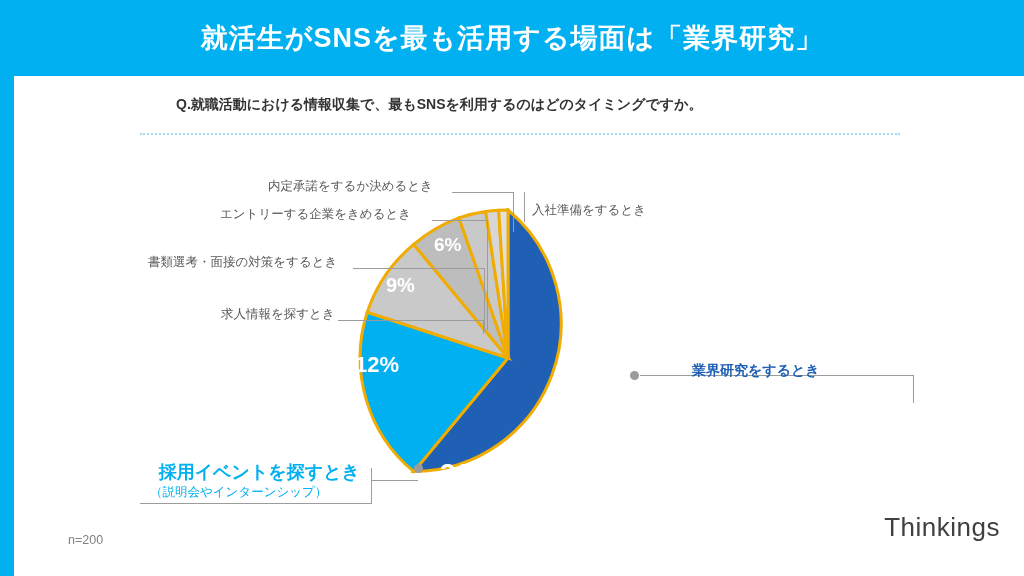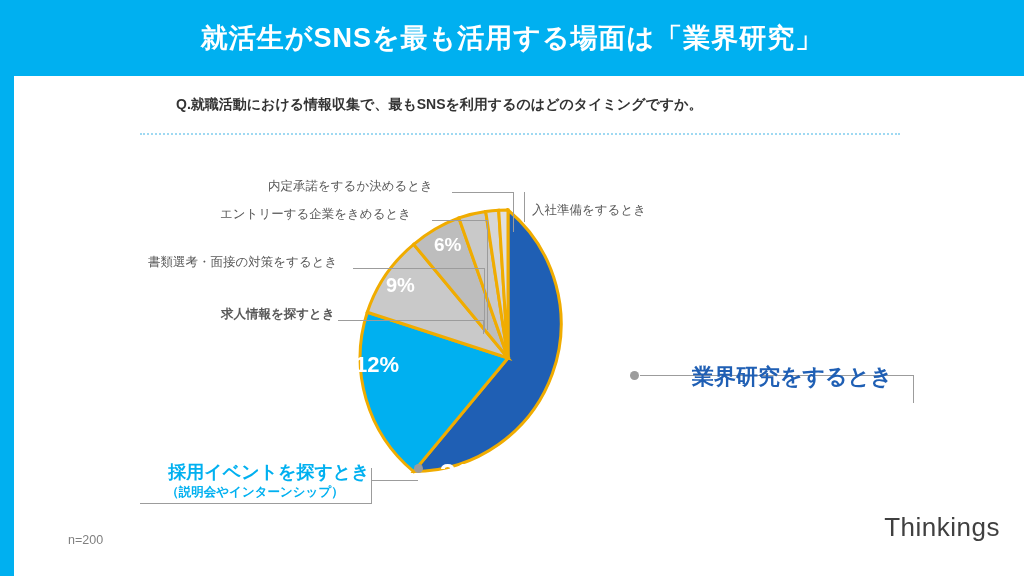--- a/index.html
+++ b/index.html
@@ -98,60 +98,60 @@
   .callout {
     position: absolute;
     font-size: 12.5px;
     color: #595959;
     white-space: nowrap;
     text-align: right;
   }
   .c1 { left: 268px; top: 178px; }      
   .c2 { left: 220px; top: 206px; }      
   .c3 { left: 148px; top: 254px; }      
-  .c4 { left: 221px; top: 306px; font-weight: bold; }      
+  .c4 { left: 221px; top: 306px; }      
   .c5 { left: 532px; top: 178px; margin-top: 24px; }      
 
   .leader {
     position: absolute;
     background: #9c9c9c;
   }
   .leader-h { height: 1px; }
   .leader-v { width: 1px; }
 
   
   .label-blue {
     position: absolute;
     left: 692px;
     top: 362px;
-    font-size: 22px;
+    font-size: 14px;
     font-weight: bold;
     color: #1f5fb4;
     white-space: nowrap;
   }
   .label-cyan {
     position: absolute;
-    left: 164px;
+    left: 150px;
     top: 460px;
     font-size: 18px;
     font-weight: bold;
     color: #00b0f0;
     white-space: nowrap;
-    text-align: center;
+    text-align: right;
     width: 210px;
   }
   .label-cyan-sub {
     position: absolute;
     left: 150px;
     top: 484px;
     font-size: 12.5px;
-    font-weight: bold;
+    font-weight: normal;
     color: #00b0f0;
     white-space: nowrap;
-    text-align: center;
+    text-align: left;
     width: 210px;
   }
   .dot {
     position: absolute;
     width: 9px;
     height: 9px;
     border-radius: 50%;
     background: #9c9c9c;
   }
   

